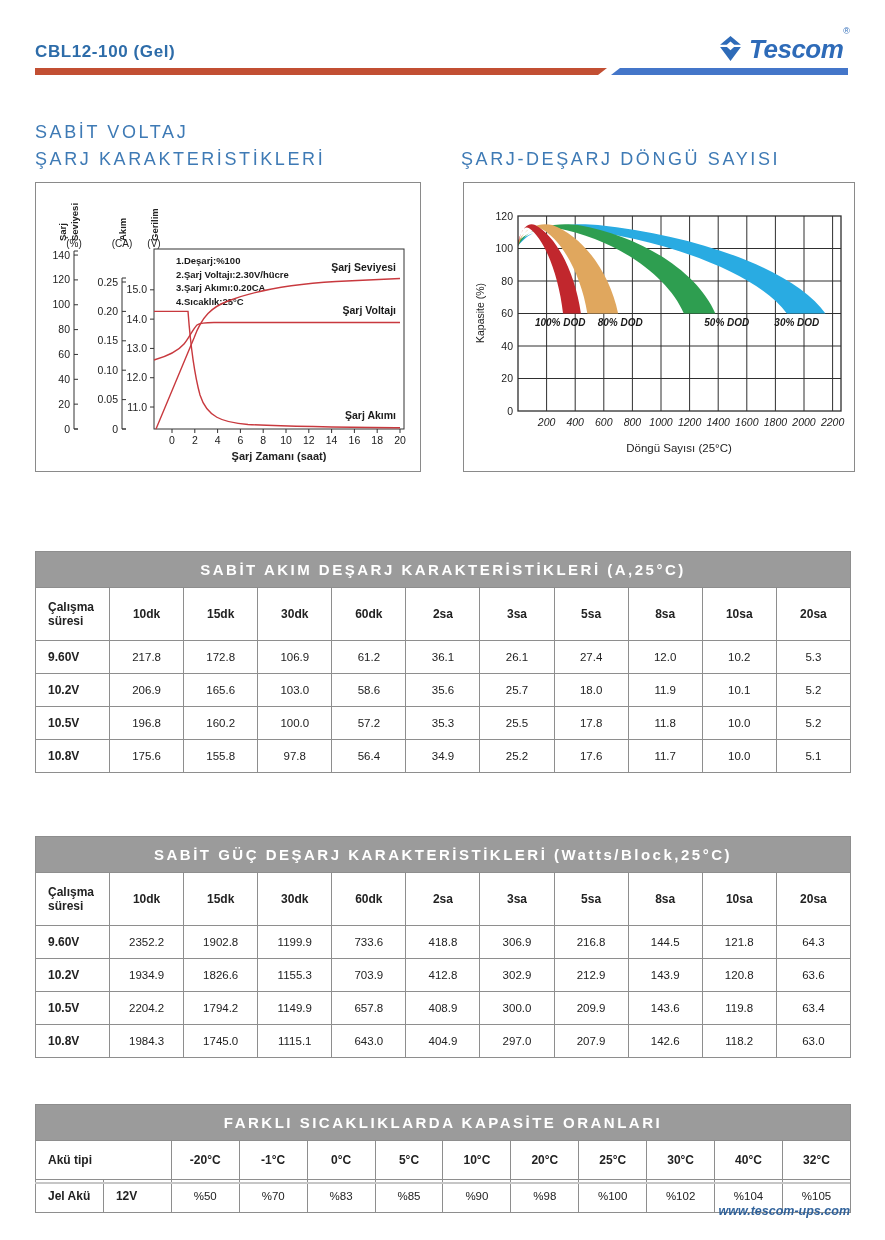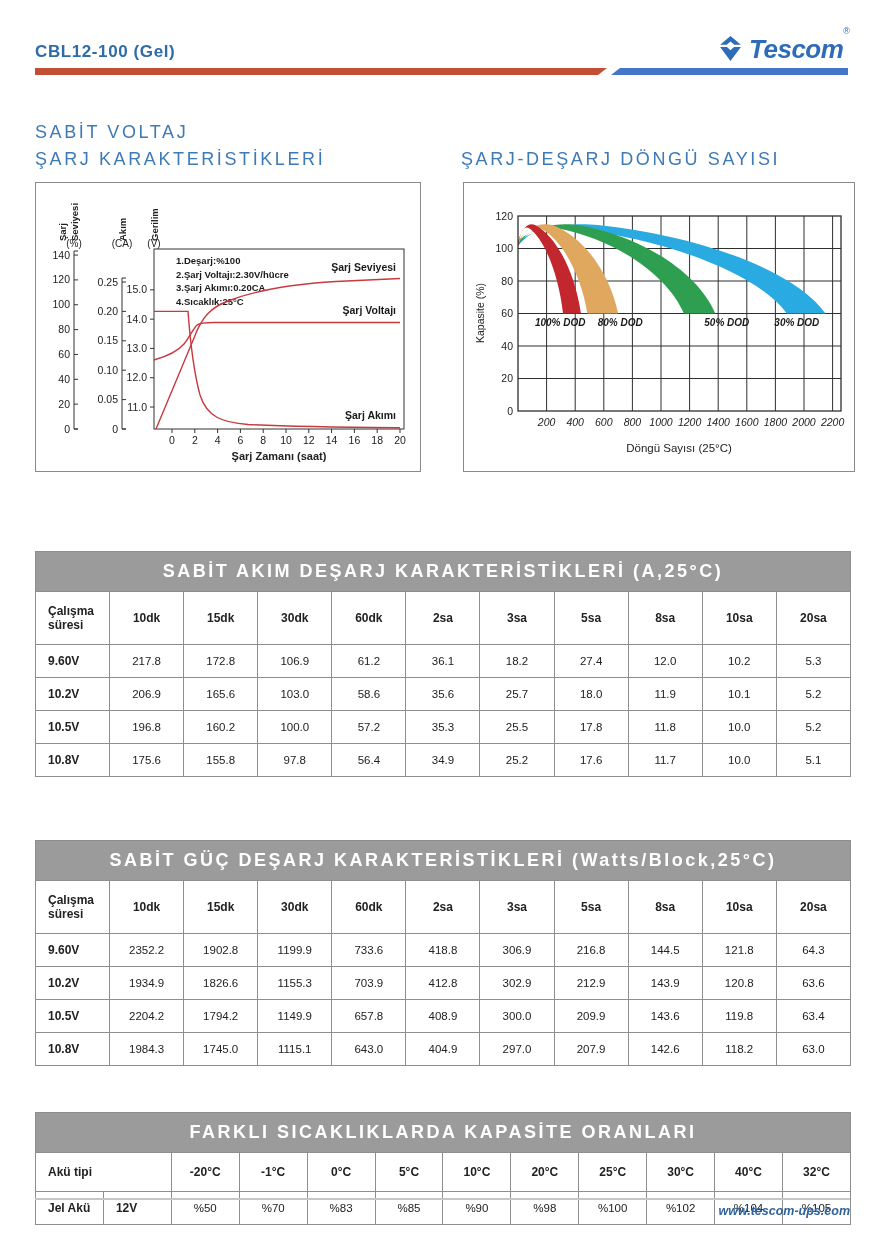--- a/index.html
+++ b/index.html
@@ -19,29 +19,29 @@
   .sec-titles{display:flex;margin-top:44px;align-items:flex-end;}
   .sec-left{width:426px;}
   .sec-title{font-size:18px;letter-spacing:2.6px;color:#3e7ab5;font-weight:500;line-height:27px;}
   
   .charts{display:flex;gap:42px;margin-top:9px;}
   .chartbox{border:1px solid #8a8a8a;background:#fff;}
   .chartbox svg{display:block;}
   
   .dtable{width:816px;border-collapse:collapse;table-layout:fixed;}
   .t1{margin-top:79px;} .t2{margin-top:63px;} .t3{margin-top:46px;}
-  .dtable .ttl{background:#9b9b9b;color:#fff;font-size:18px;font-weight:700;letter-spacing:2.5px;padding:9px 4px;border:1px solid #8e8e8e;}
+  .dtable .ttl{background:#9b9b9b;color:#fff;font-size:15px;font-weight:700;letter-spacing:2.5px;padding:9px 4px;border:1px solid #8e8e8e;}
   .dtable th,.dtable td{border:1px solid #8e8e8e;background:#fff;font-size:11.5px;text-align:center;color:#222;}
   .dtable th{font-weight:700;font-size:12px;padding:12px 3px;}
   .dtable td{padding:9px 3px;}
   .dtable .lab{text-align:left;padding-left:12px;font-weight:700;font-size:12px;}
   
   .footer{position:absolute;left:35px;right:35px;bottom:22px;}
   .footer-line{border-top:2px solid #c6c6c6;}
-  .footer-url{text-align:right;padding-top:4px;font-size:12.5px;font-weight:700;font-style:italic;color:#30629b;text-decoration:none;display:block;}
+  .footer-url{text-align:right;padding-top:20px;font-size:12.5px;font-weight:700;font-style:italic;color:#30629b;text-decoration:none;display:block;}
 </style>
 </head>
 <body>
 
 <div class="page">
   <div class="content">
 
     <div class="hdr">
       <div class="hdr-title">CBL12-100 (Gel)</div>
       <div class="brand">
@@ -221,21 +221,21 @@
             <th style="width:69px">10sa</th>
             <th style="width:69px">20sa</th>
           </tr>
           <tr>
             <td class="lab">9.60V</td>
             <td>217.8</td>
             <td>172.8</td>
             <td>106.9</td>
             <td>61.2</td>
             <td>36.1</td>
-            <td>18.2</td>
+            <td>26.1</td>
             <td>27.4</td>
             <td>12.0</td>
             <td>10.2</td>
             <td>5.3</td>
           </tr>
           <tr>
             <td class="lab">10.2V</td>
             <td>206.9</td>
             <td>165.6</td>
             <td>103.0</td>

